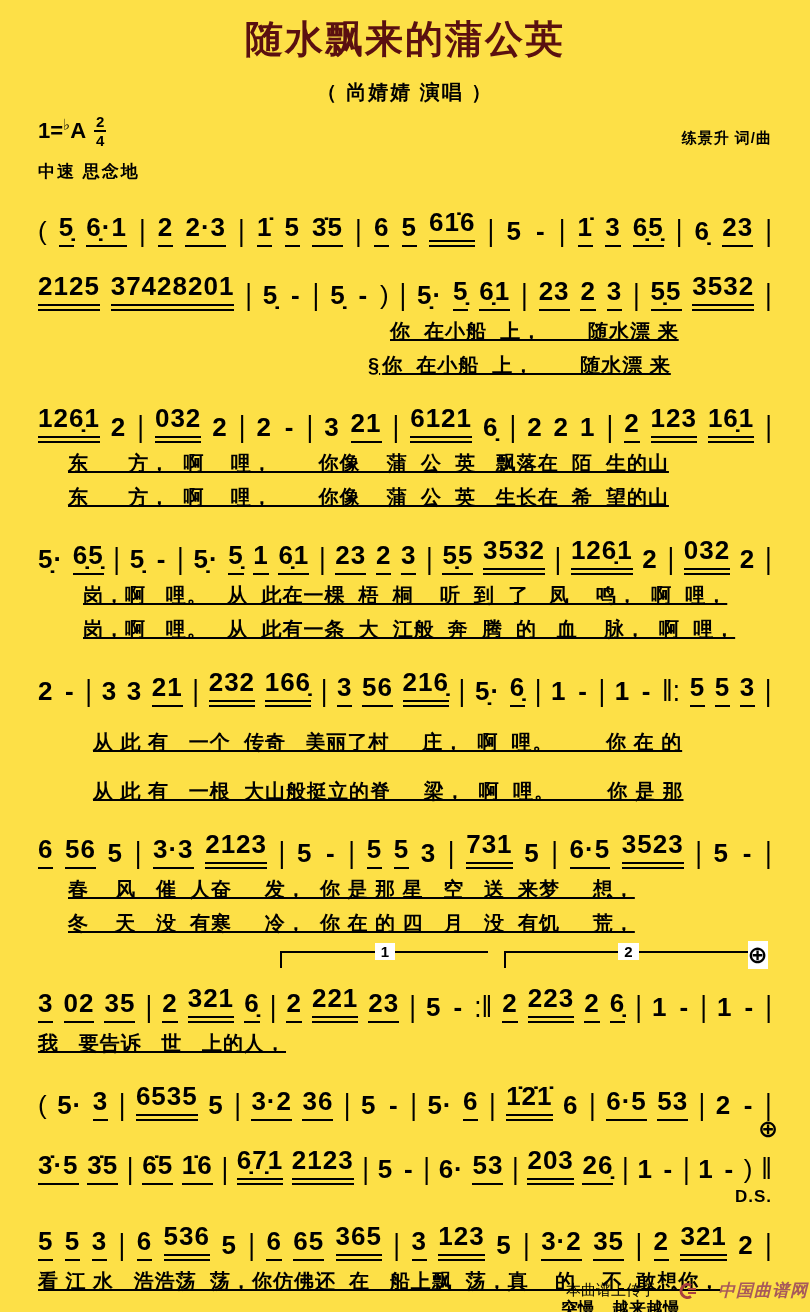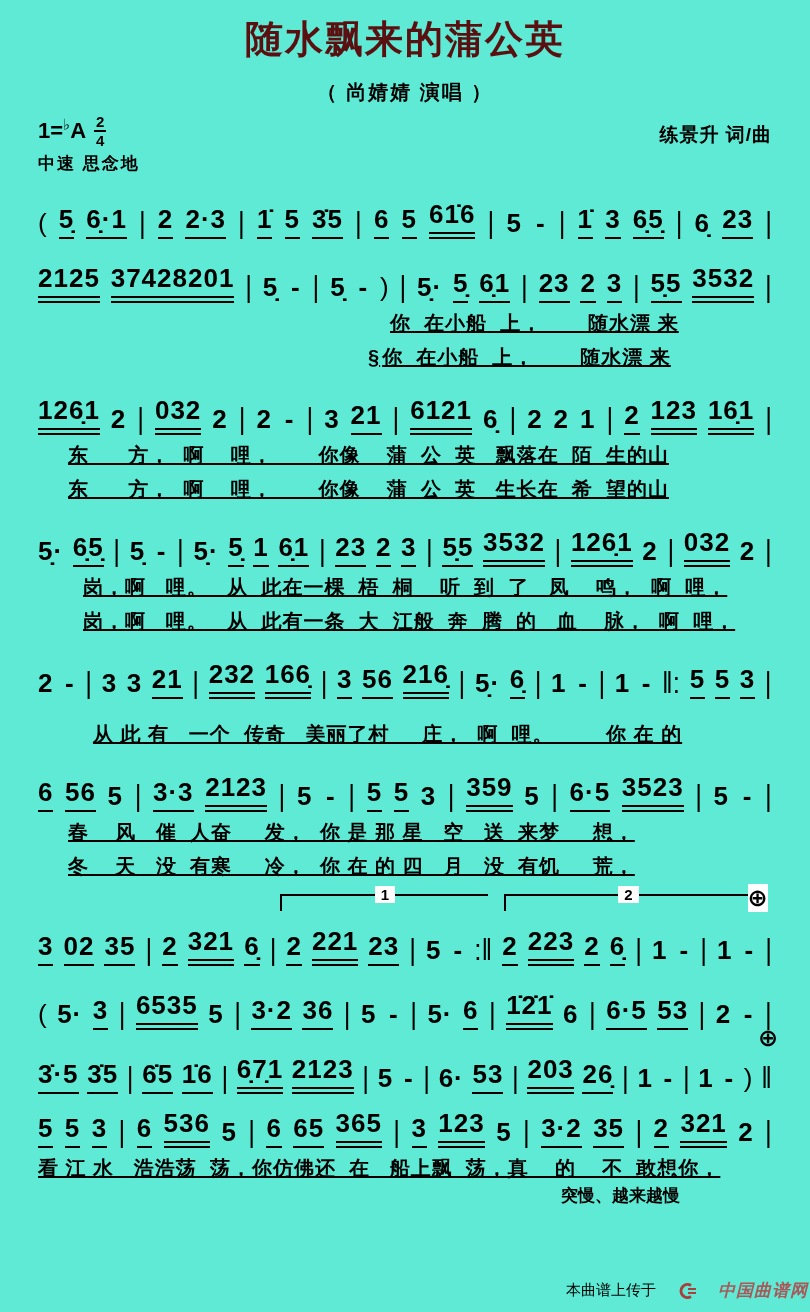--- a/index.html
+++ b/index.html
@@ -1,29 +1,29 @@
 <!DOCTYPE html>
 <html><head>
 <meta charset="utf-8">
 <style>
   html,body{margin:0;padding:0;background:#fff;}
-  .page{position:relative;width:810px;height:1312px;background:#5eead4;overflow:hidden;
+  .page{position:relative;width:810px;height:1312px;background:#fde047;overflow:hidden;
         font-family:"Liberation Sans","DejaVu Sans",sans-serif;color:#000;}
   .inner{padding:6px 38px 0 38px;}
   
   .title{text-align:center;font-size:38px;font-weight:bold;color:#5a1010;letter-spacing:2px;margin-top:8px;}
   .subtitle{text-align:center;font-size:20px;font-weight:bold;margin-top:14px;letter-spacing:2px;}
   .hdr-row{display:flex;justify-content:space-between;align-items:flex-end;margin-top:8px;}
   .keysig{font-size:22px;font-weight:bold;display:flex;align-items:center;}
   .flat{font-size:15px;vertical-align:super;position:relative;top:-6px;}
   .frac{display:inline-flex;flex-direction:column;align-items:center;font-size:15px;line-height:1;margin-left:8px;font-weight:bold;}
   .frac .num{border-bottom:2px solid #000;padding:0 2px 1px 2px;}
   .frac .den{padding-top:1px;}
-  .credit{font-size:19px;font-weight:bold;letter-spacing:1px;}
-  .tempo{font-size:17px;font-weight:bold;margin-top:4px;letter-spacing:2px;}
+  .credit{font-size:15px;font-weight:bold;letter-spacing:1px;}
+  .tempo{font-size:17px;font-weight:bold;margin-top:12px;letter-spacing:2px;}
   
   .sys{margin-top:14px;}
   .music-line{display:flex;justify-content:space-between;align-items:flex-end;
               font-size:26px;font-weight:bold;line-height:1.15;padding-top:8px;min-height:42px;}
   .music-line span{white-space:nowrap;}
   .note{letter-spacing:1px;}
   .u1{border-bottom:2px solid #000;padding-bottom:2px;}
   .u2{border-bottom:7px double #000;padding-bottom:2px;}
   .bar{font-weight:normal;transform:scaleY(1.15);}
   .dash{padding:0 2px;}
@@ -216,39 +216,40 @@
           <span class="bar">|</span>
           <span class="note">1</span>
           <span class="dash">-</span>
           <span class="bar">‖:</span>
           <span class="note u1">5</span>
           <span class="note u1">5</span>
           <span class="note u1">3</span>
           <span class="bar">|</span>
         </div>
       <div class="lyric ind-55">从 此 有   一个  传奇   美丽了村     庄，  啊  哩。        你 在 的</div>
+      <div class="lyric ind-55">从 此 有   一根  大山般挺立的脊     梁，  啊  哩。        你 是 那</div>
     </div>
 
     <div class="sys">
       <div class="music-line">
           <span class="note u1">6</span>
           <span class="note u1">56</span>
           <span class="note">5</span>
           <span class="bar">|</span>
           <span class="note u1">3·3</span>
           <span class="note u2">2123</span>
           <span class="bar">|</span>
           <span class="note">5</span>
           <span class="dash">-</span>
           <span class="bar">|</span>
           <span class="note u1">5</span>
           <span class="note u1">5</span>
           <span class="note">3</span>
           <span class="bar">|</span>
-          <span class="note u2">359</span>
+          <span class="note u2">731</span>
           <span class="note">5</span>
           <span class="bar">|</span>
           <span class="note u1">6·5</span>
           <span class="note u2">3523</span>
           <span class="bar">|</span>
           <span class="note">5</span>
           <span class="dash">-</span>
           <span class="bar">|</span>
         </div>
       <div class="lyric ind-30">春    风   催  人奋     发，  你 是 那 星   空   送  来梦     想，</div>
@@ -284,20 +285,21 @@
           <span class="note u1">2</span>
           <span class="note u1">6̣</span>
           <span class="bar">|</span>
           <span class="note">1</span>
           <span class="dash">-</span>
           <span class="bar">|</span>
           <span class="note">1</span>
           <span class="dash">-</span>
           <span class="bar">|</span>
         </div>
+      <div class="lyric">我   要告诉   世   上的人，</div>
     </div>
 
     <div class="sys s8wrap">
       <div class="music-line">
           <span class="paren">(</span>
           <span class="note">5·</span>
           <span class="note u1">3</span>
           <span class="bar">|</span>
           <span class="note u2">6535</span>
           <span class="note">5</span>
@@ -342,20 +344,21 @@
           <span class="bar">|</span>
           <span class="note">1</span>
           <span class="dash">-</span>
           <span class="bar">|</span>
           <span class="note">1</span>
           <span class="dash">-</span>
           <span class="paren">)</span>
           <span class="bar">‖</span>
         </div>
       <span class="coda-s8">⊕</span>
+      <div class="ds">D.S.</div>
     </div>
 
     <div class="sys" style="margin-top:4px;">
       <div class="music-line">
           <span class="note u1">5</span>
           <span class="note u1">5</span>
           <span class="note u1">3</span>
           <span class="bar">|</span>
           <span class="note u1">6</span>
           <span class="note u2">536</span>

